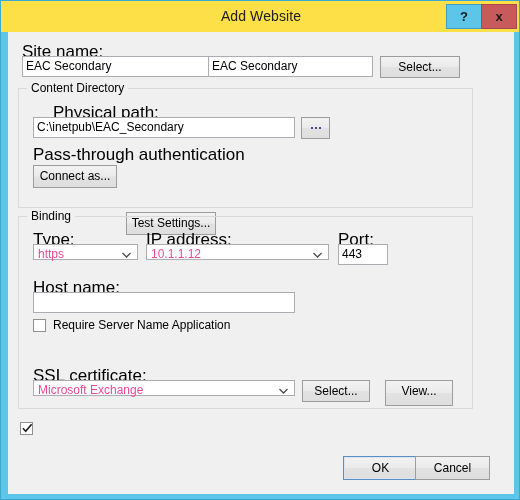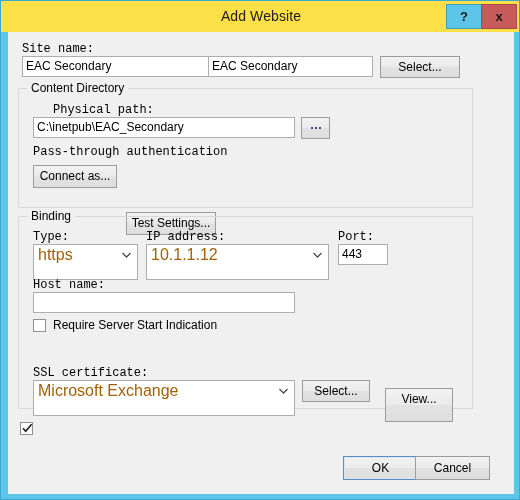--- a/index.html
+++ b/index.html
@@ -76,24 +76,23 @@
     top: 31px;
     width: 506px;
     height: 462px;
     background: #F0F0F0;
     box-sizing: border-box;
   }
 
   
   .lbl {
     position: absolute;
-    font-size: 12px;
-    color: #000000;
-    white-space: nowrap;
-    font-family: Liberation Mono, monospace;
+    font-size: 17px;
+    color: #000000;
+    white-space: nowrap;
   }
   .lbl.disabled { color: #9d9d9d; }
 
   .textbox {
     position: absolute;
     box-sizing: border-box;
     background: #ffffff;
     border: 1px solid #ABADB3;
     font-size: 12px;
     color: #000000;
@@ -103,23 +102,23 @@
     white-space: nowrap;
     overflow: hidden;
     cursor: text;
   }
 
   .combo {
     position: absolute;
     box-sizing: border-box;
     background: #ffffff;
     border: 1px solid #ABADB3;
-    height: 36px;
-    font-size: 16px;
-    color: #a16207;
+    height: 16px;
+    font-size: 12px;
+    color: #ec4899;
     cursor: default;
   }
   .combo .combo-text {
     position: absolute;
     left: 4px;
     top: 0;
     line-height: 19px;
     white-space: nowrap;
     overflow: hidden;
   }
@@ -284,36 +283,36 @@
     </div>
 
     <div class="lbl" style="left:330px; top:198px;">Port:</div>
     <div class="textbox" style="left:330px; top:212px; width:50px;">443</div>
 
     <div class="lbl" style="left:25px; top:246px;">Host name:</div>
     <div class="textbox" style="left:25px; top:260px; width:262px;"></div>
 
     <div class="checkrow" style="left:25px; top:286px;">
       <span class="checkbox"></span>
-      <span class="ck-label">Require Server Start Indication</span>
+      <span class="ck-label">Require Server Name Application</span>
     </div>
 
     <div class="lbl" style="left:25px; top:334px;">SSL certificate:</div>
     <div class="combo" style="left:25px; top:348px; width:262px;">
       <span class="combo-text">Microsoft Exchange</span>
       <span class="arrow">
         <svg width="9" height="6" viewBox="0 0 9 6">
             <path d="M0.5 1 L4.5 5 L8.5 1" fill="none" stroke="#4a4a4a" stroke-width="1.3"></path>
           </svg>
       </span>
     </div>
     <div class="btn" style="left:294px; top:348px; width:68px; height:22px; line-height:20px;">
       <span class="btn-label">Select...</span>
     </div>
-    <div class="btn" style="left:377px; top:356px; width:68px; height:34px; line-height:20px;">
+    <div class="btn" style="left:377px; top:348px; width:68px; height:26px; line-height:20px;">
       <span class="btn-label">View...</span>
     </div>
 
     <div class="checkrow" style="left:12px; top:390px;">
       <span class="checkbox">
         <svg width="11" height="11" viewBox="0 0 11 11">
             <path d="M1 5.2 L3.7 8.2 L9.6 1.2" fill="none" stroke="#1c1c1c" stroke-width="1.6"></path>
           </svg>
       </span>
     </div>

